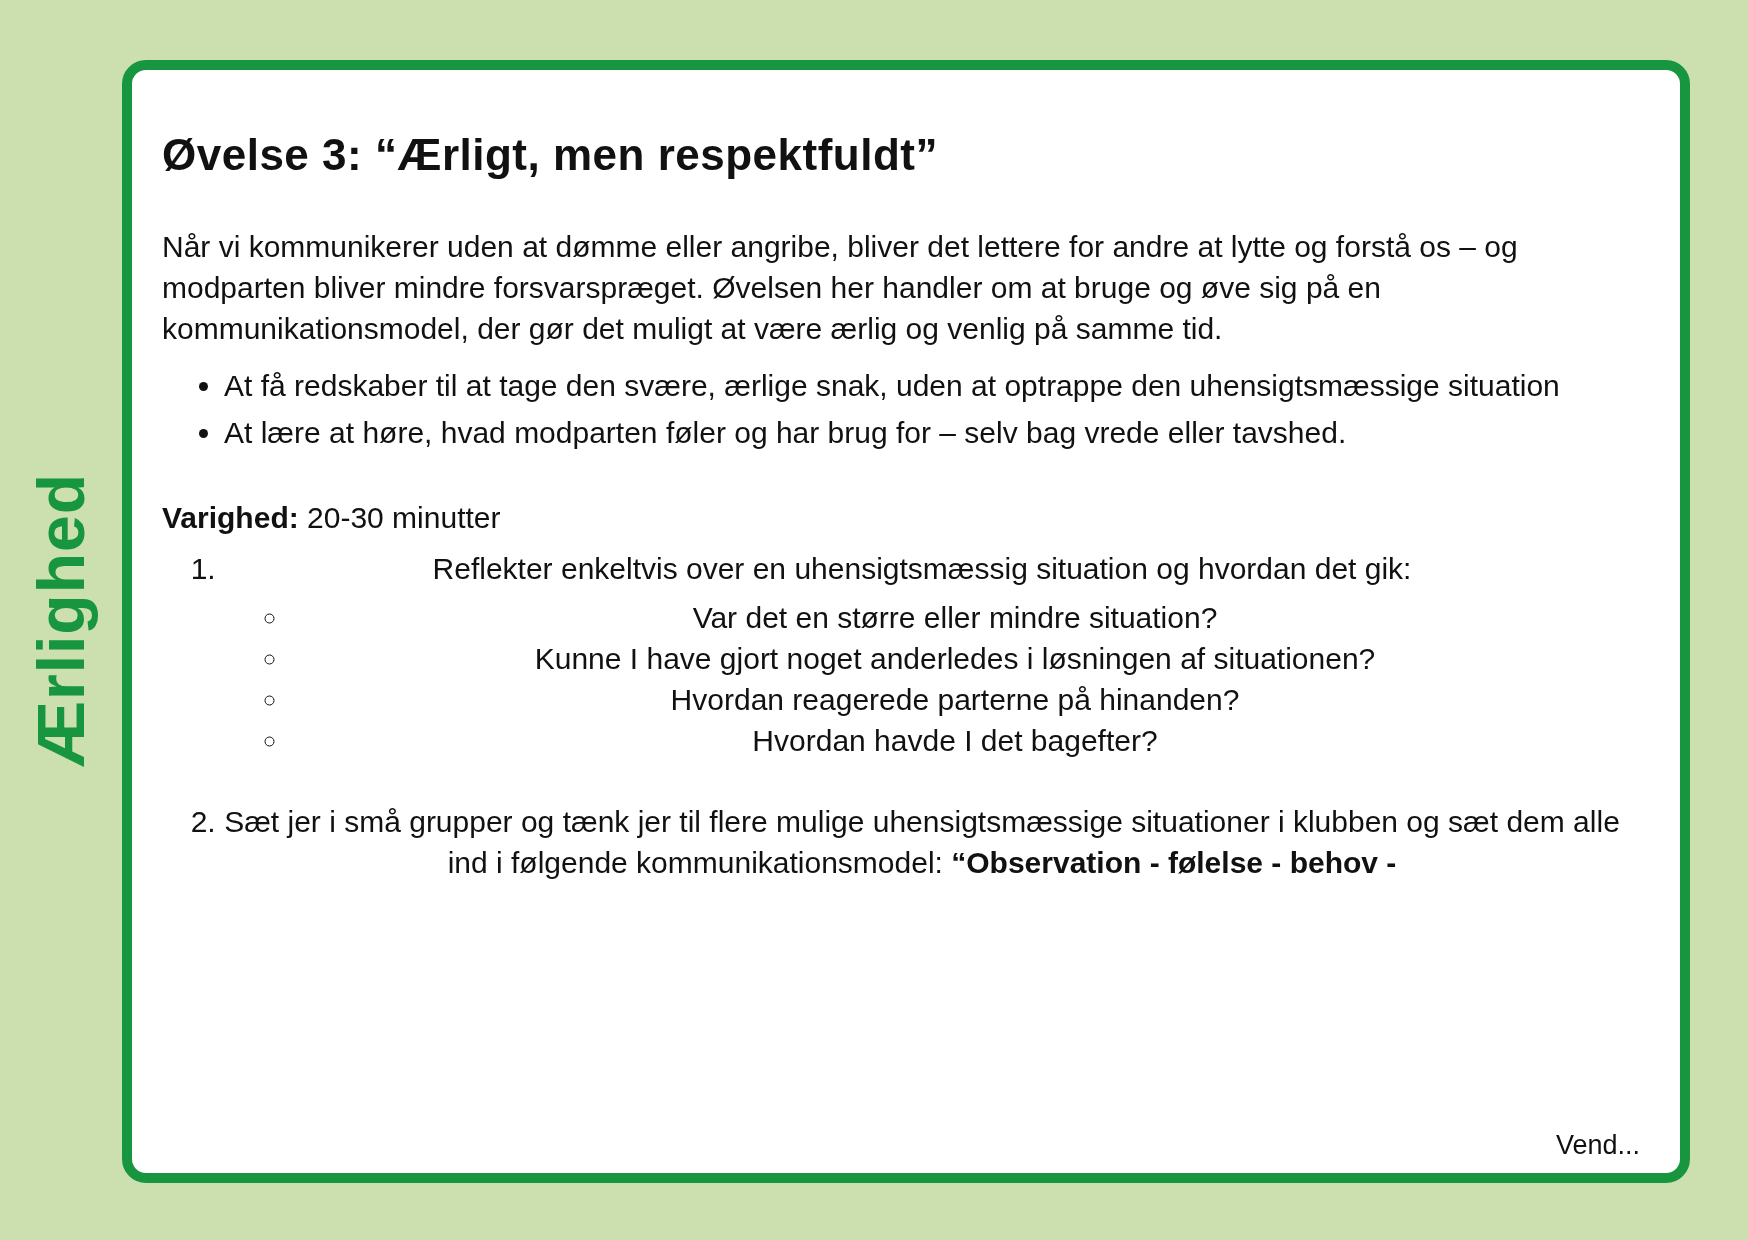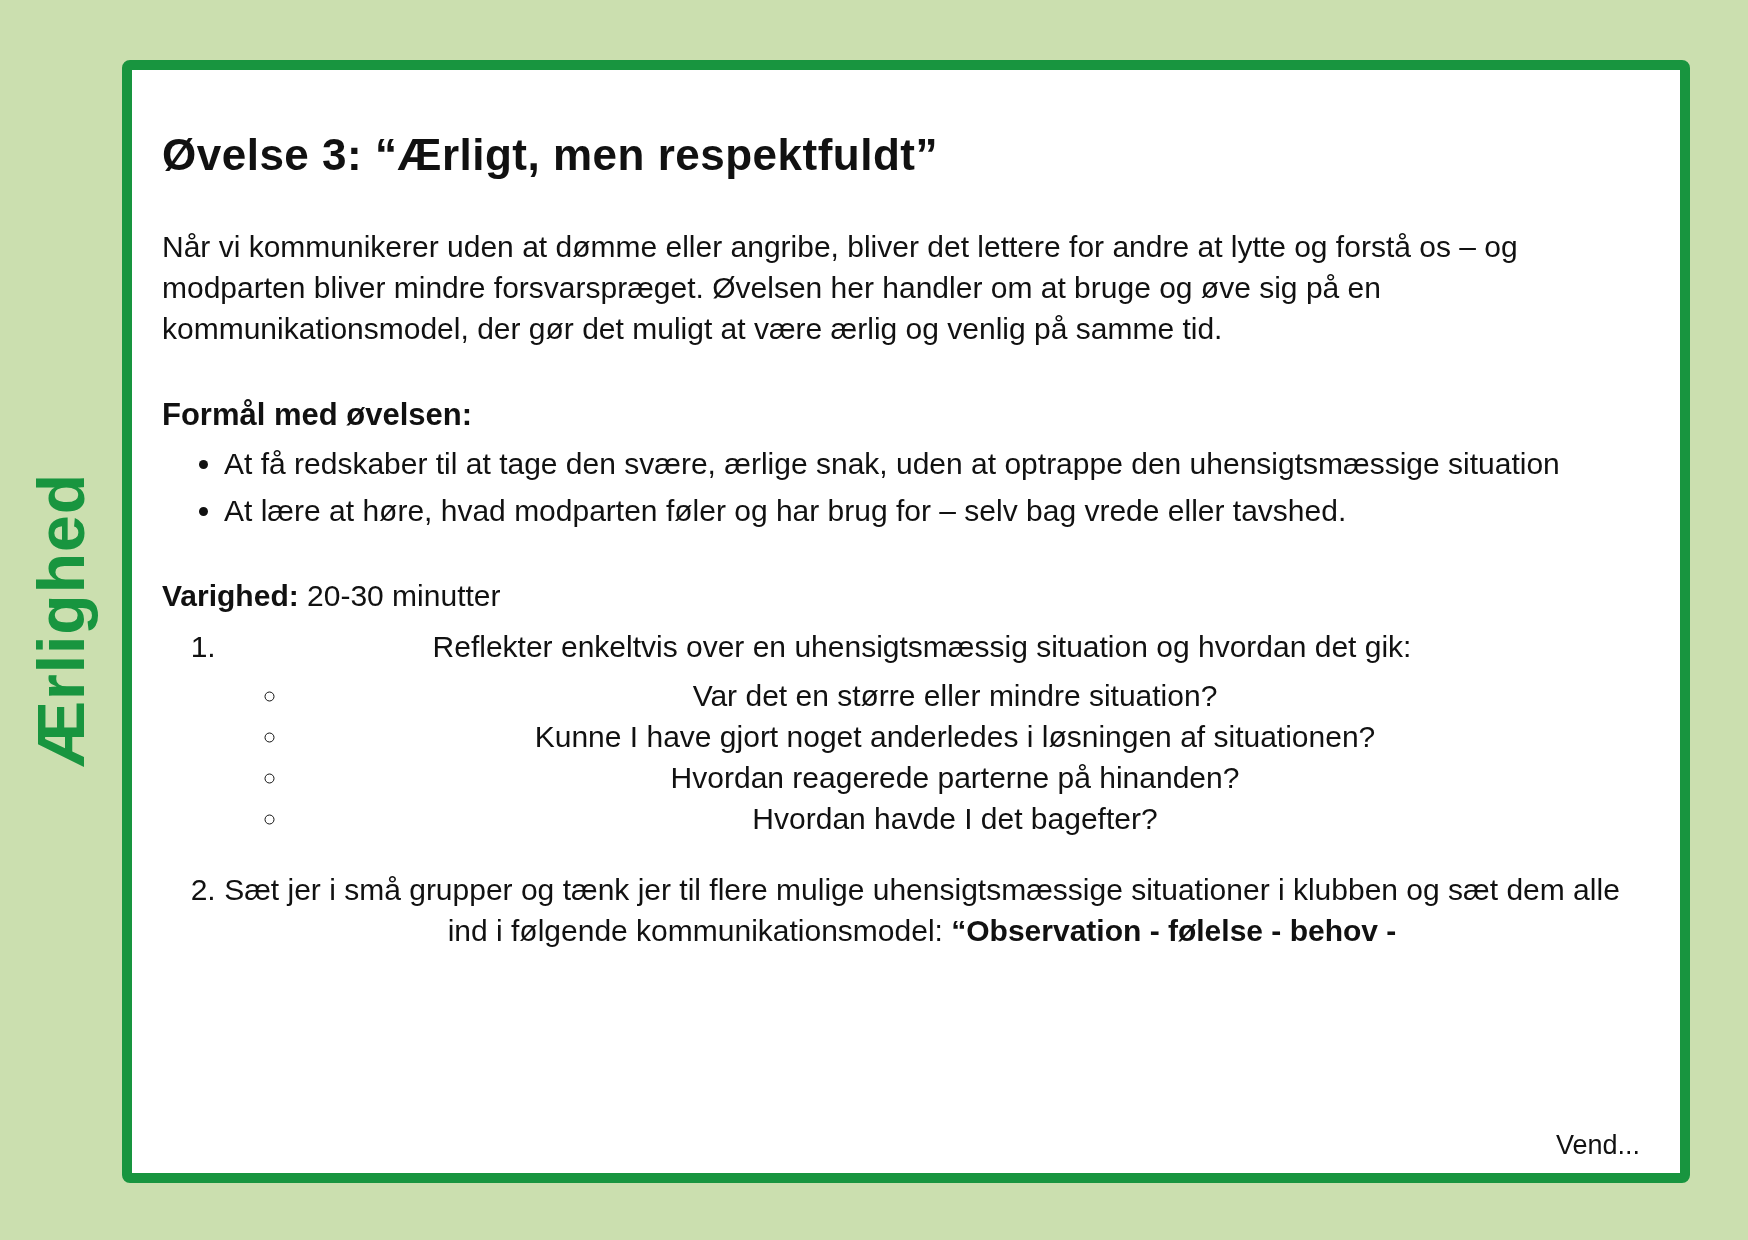--- a/index.html
+++ b/index.html
@@ -28,21 +28,21 @@
     font-size:66px;
     font-weight:bold;
     letter-spacing:1px;
     color:var(--accent);
   }
   .card{
     position:absolute;left:122px;top:60px;
     width:1568px;height:1123px;
     background:var(--card-bg);
     border:10px solid var(--accent);
-    border-radius:8px;
+    border-radius:24px;
     padding:46px 60px 20px 30px;
   }
   h1.title{
     font-size:44px;
     font-weight:bold;
     letter-spacing:0.5px;
     margin:14px 0 0 0;
   }
   .body-text{
     font-size:30px;
@@ -75,21 +75,21 @@
   }
   ol.steps > li{
     margin-bottom:6px;
     max-width:1400px;
   }
   ul.sub{
     margin-top:8px;
     padding-left:66px;
   }
   ol.steps > li.step-2{
-    margin-top:30px;
+    margin-top:40px;
   }
   .footer-note{
     position:absolute;
     right:40px;
     bottom:12px;
     font-size:27px;
   }
 </style>
 </head>
 <body>
@@ -97,21 +97,20 @@
 <div class="side-label-wrap">
   <span class="side-label">Ærlighed</span>
 </div>
 
 <div class="card">
 
   <h1 class="title">Øvelse 3: “Ærligt, men respektfuldt”</h1>
 
   <p class="intro body-text">Når vi kommunikerer uden at dømme eller angribe, bliver det lettere for andre at lytte og forstå os – og modparten bliver mindre forsvarspræget. Øvelsen her handler om at bruge og øve sig på en kommunikationsmodel, der gør det muligt at være ærlig og venlig på samme tid.</p>
 
-  <h2 class="section-heading">Formål med øvelsen:</h2>
 
   <ul class="bullets body-text">
     <li>At få redskaber til at tage den svære, ærlige snak, uden at optrappe den uhensigtsmæssige situation</li>
     <li>At lære at høre, hvad modparten føler og har brug for – selv bag vrede eller tavshed.</li>
   </ul>
 
   <p class="duration body-text">
     <strong>Varighed:</strong>
     <span>20-30 minutter</span>
   </p>

